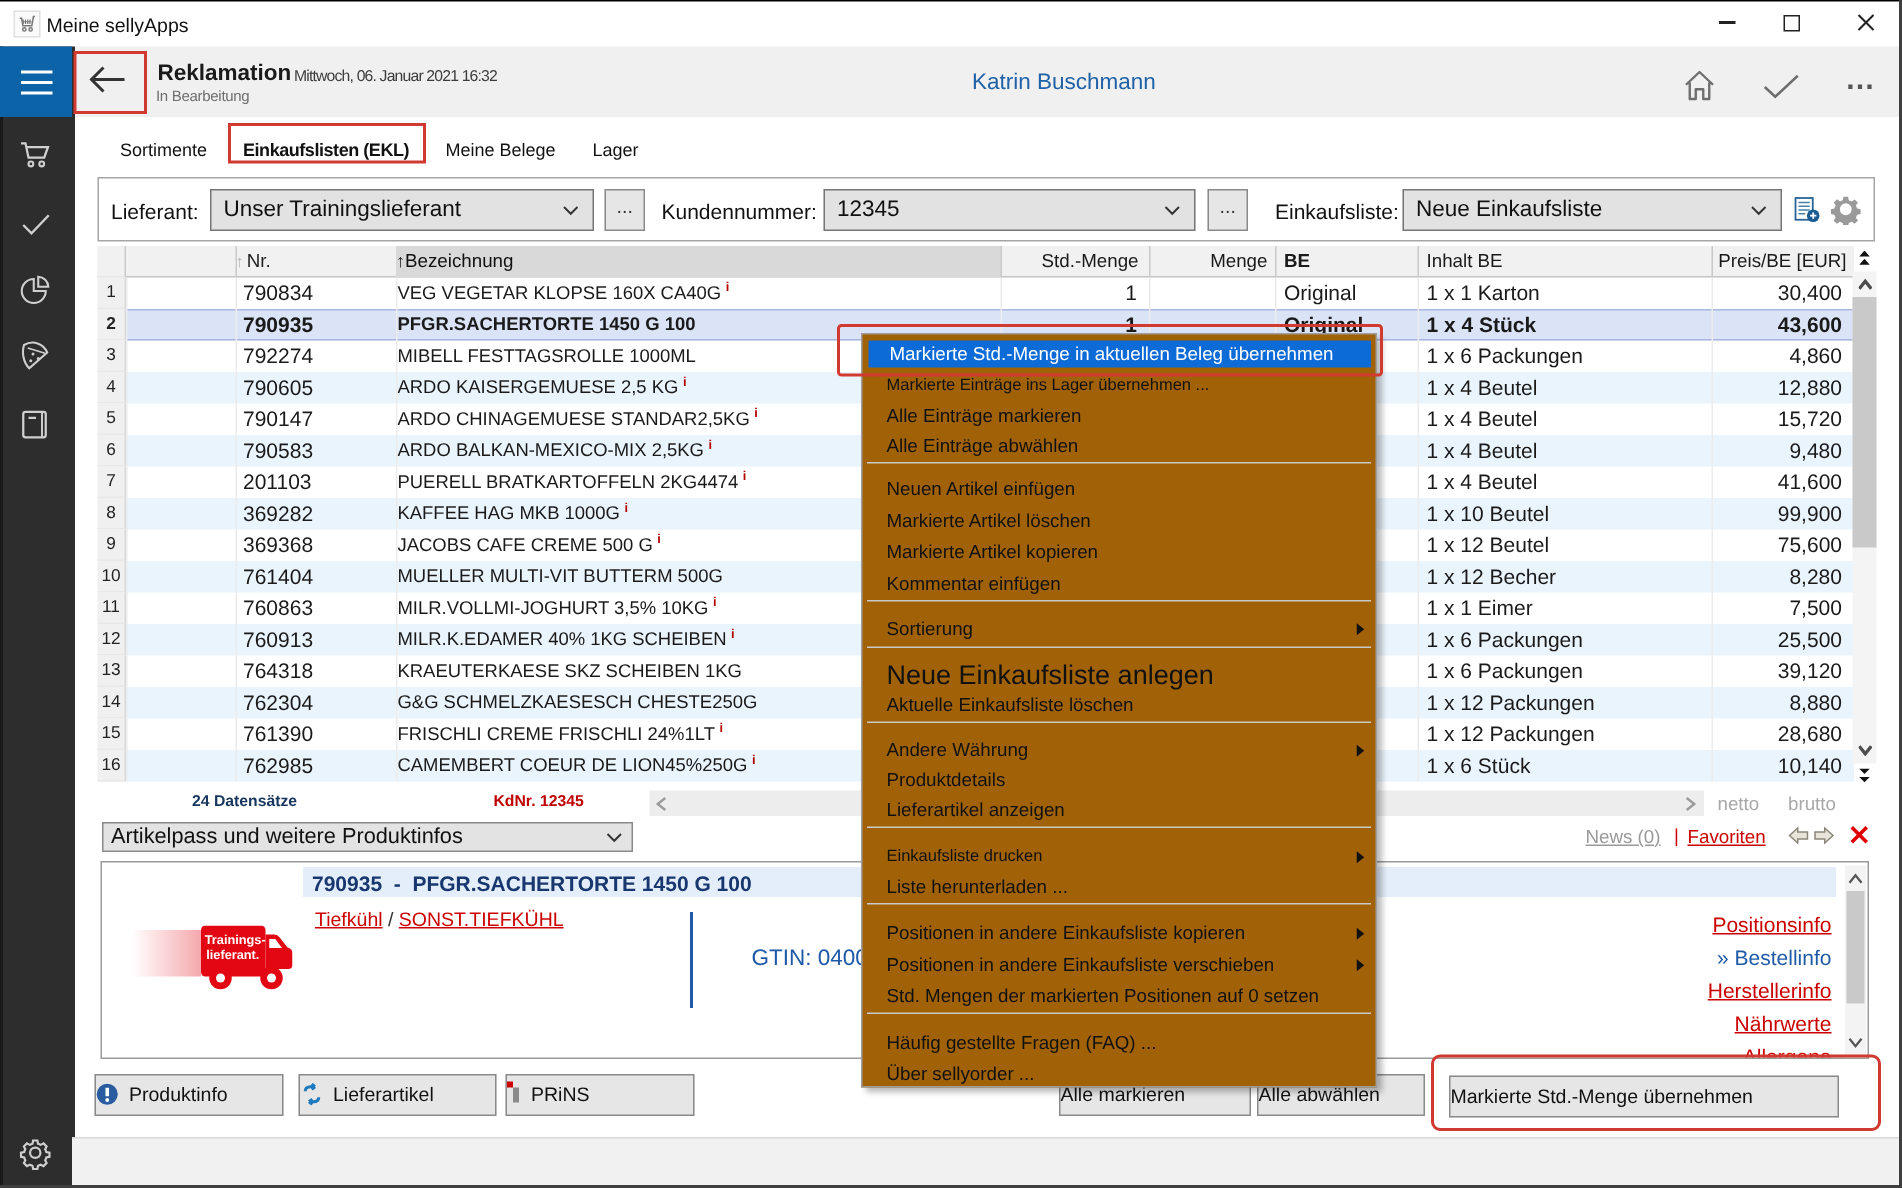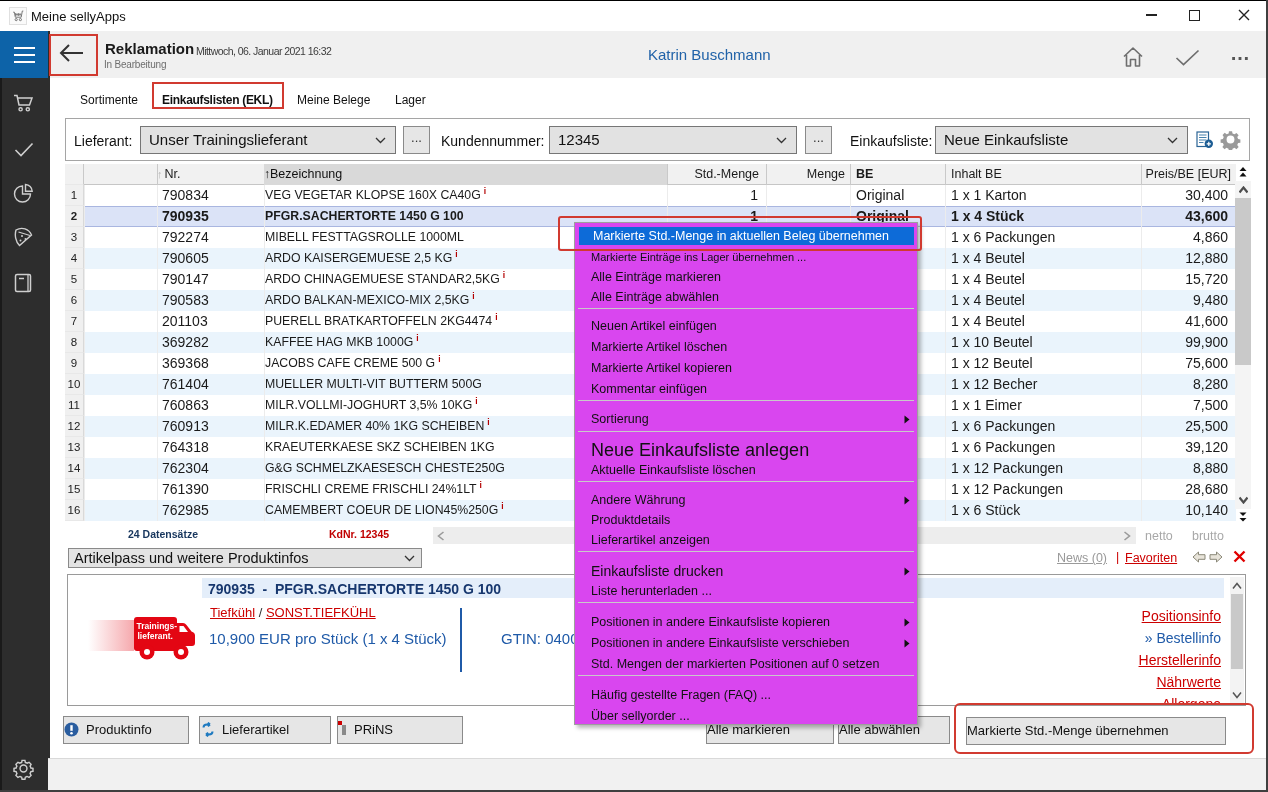--- a/index.html
+++ b/index.html
@@ -383,21 +383,20 @@
     <circle cx="47" cy="35" r="7.5" fill="#e30613"></circle>
       <circle cx="47" cy="35" r="3" fill="#fff"></circle>
     <text x="2.5" y="12" font-family="Liberation Sans,sans-serif" font-size="8.5" font-weight="bold" fill="#fff">Trainings-</text>
     <text x="3.5" y="22" font-family="Liberation Sans,sans-serif" font-size="8.5" font-weight="bold" fill="#fff">lieferant.</text>
   </svg>
   <div class="abs" style="left:142px;top:30px;font-size:13px;">
     <span style="color:#cc0000;text-decoration:underline;">Tiefkühl</span>
     <span style="color:#333;"> / </span>
     <span style="color:#cc0000;text-decoration:underline;">SONST.TIEFKÜHL</span>
   </div>
-  <div class="abs" style="left:141px;top:55px;font-size:15px;color:#1f5aa8;">10,900 EUR pro Stück (1 x 4 Stück)</div>
   <div class="abs" style="left:392px;top:33px;width:2px;height:64px;background:#1f5aa8;"></div>
   <div class="abs" style="left:433px;top:55px;font-size:15px;color:#1f5aa8;">GTIN: 04002</div>
 
   <div class="abs" style="left:953px;top:30px;width:200px;font-size:14px;text-align:right;line-height:22px;">
     <span style="color:#cc0000;text-decoration:underline;">Positionsinfo</span><br>
     <span style="color:#1f5aa8;">» Bestellinfo</span><br>
     <span style="color:#cc0000;text-decoration:underline;">Herstellerinfo</span><br>
     <span style="color:#cc0000;text-decoration:underline;">Nährwerte</span><br>
     <span style="color:#cc0000;text-decoration:underline;">Allergene</span>
   </div>
@@ -427,21 +426,21 @@
 <div class="btn" style="left:337px;width:126px;"><span style="display:inline-block;width:4px;height:4px;background:#c00;margin-right:0;vertical-align:9px;"></span><span style="display:inline-block;width:4px;height:10px;background:#8a8a8a;margin-right:8px;vertical-align:-1px;"></span>PRiNS</div>
 <div class="btn" style="left:706px;width:128px;">Alle markieren</div>
 <div class="btn" style="left:838px;width:112px;">Alle abwählen</div>
 <div class="btn" style="left:966px;top:717px;width:260px;">Markierte Std.-Menge übernehmen</div>
 <div class="abs" style="left:954px;top:703px;width:296px;height:47px;border:2.5px solid #d13a30;border-radius:6px;"></div>
 
 <div class="abs" style="left:48px;top:758px;width:1218px;height:32px;background:#f1f1f1;border-top:1px solid #d9d9d9;box-sizing:border-box;"></div>
 <div class="abs" style="left:0;top:790px;width:1268px;height:2px;background:#3f3f3f;"></div>
 <div class="abs" style="left:1266px;top:0;width:2px;height:792px;background:#3f3f3f;"></div>
 
-<div class="abs" style="left:574px;top:222px;width:344px;height:503px;background:#d946ef;border:1px solid #9e9e9e;box-sizing:border-box;box-shadow:3px 3px 4px rgba(0,0,0,0.28);">
+<div class="abs" style="left:574px;top:222px;width:344px;height:503px;background:#a16207;border:1px solid #9e9e9e;box-sizing:border-box;box-shadow:3px 3px 4px rgba(0,0,0,0.28);">
   <div class="abs" style="left:4px;top:4px;width:335px;height:18px;background:#0d6bd8;color:#fff;font-size:12.5px;line-height:18px;padding-left:14px;box-sizing:border-box;white-space:nowrap;">Markierte Std.-Menge in aktuellen Beleg übernehmen</div>
   <div class="abs" style="left:0;top:24px;width:344px;height:20px;color:#111;font-size:11px;line-height:20px;padding-left:16px;box-sizing:border-box;white-space:nowrap;">Markierte Einträge ins Lager übernehmen ...</div>
   <div class="abs" style="left:0;top:44px;width:344px;height:20px;color:#111;font-size:12.5px;line-height:20px;padding-left:16px;box-sizing:border-box;white-space:nowrap;">Alle Einträge markieren</div>
   <div class="abs" style="left:0;top:64px;width:344px;height:20px;color:#111;font-size:12.5px;line-height:20px;padding-left:16px;box-sizing:border-box;white-space:nowrap;">Alle Einträge abwählen</div>
   <div class="abs" style="left:3px;top:85px;width:336px;height:1px;background:#c9c9c9;"></div>
   <div class="abs" style="left:0;top:93px;width:344px;height:20px;color:#111;font-size:12.5px;line-height:20px;padding-left:16px;box-sizing:border-box;white-space:nowrap;">Neuen Artikel einfügen</div>
   <div class="abs" style="left:0;top:114px;width:344px;height:20px;color:#111;font-size:12.5px;line-height:20px;padding-left:16px;box-sizing:border-box;white-space:nowrap;">Markierte Artikel löschen</div>
   <div class="abs" style="left:0;top:135px;width:344px;height:20px;color:#111;font-size:12.5px;line-height:20px;padding-left:16px;box-sizing:border-box;white-space:nowrap;">Markierte Artikel kopieren</div>
   <div class="abs" style="left:0;top:156px;width:344px;height:20px;color:#111;font-size:12.5px;line-height:20px;padding-left:16px;box-sizing:border-box;white-space:nowrap;">Kommentar einfügen</div>
   <div class="abs" style="left:3px;top:177px;width:336px;height:1px;background:#c9c9c9;"></div>
@@ -451,21 +450,21 @@
   <div class="abs" style="left:3px;top:208px;width:336px;height:1px;background:#c9c9c9;"></div>
   <div class="abs" style="left:0;top:217px;width:344px;height:20px;color:#111;font-size:18px;line-height:20px;padding-left:16px;box-sizing:border-box;white-space:nowrap;">Neue Einkaufsliste anlegen</div>
   <div class="abs" style="left:0;top:237px;width:344px;height:20px;color:#111;font-size:12.5px;line-height:20px;padding-left:16px;box-sizing:border-box;white-space:nowrap;">Aktuelle Einkaufsliste löschen</div>
   <div class="abs" style="left:3px;top:258px;width:336px;height:1px;background:#c9c9c9;"></div>
   <div class="abs" style="left:0;top:267px;width:344px;height:20px;color:#111;font-size:12.5px;line-height:20px;padding-left:16px;box-sizing:border-box;white-space:nowrap;">Andere Währung<svg style="position:absolute;right:9px;top:6px" width="6" height="9" viewBox="0 0 6 9">
         <path d="M0.5 0.5 L5.5 4.5 L0.5 8.5 Z" fill="#111"></path>
       </svg></div>
   <div class="abs" style="left:0;top:287px;width:344px;height:20px;color:#111;font-size:12.5px;line-height:20px;padding-left:16px;box-sizing:border-box;white-space:nowrap;">Produktdetails</div>
   <div class="abs" style="left:0;top:307px;width:344px;height:20px;color:#111;font-size:12.5px;line-height:20px;padding-left:16px;box-sizing:border-box;white-space:nowrap;">Lieferartikel anzeigen</div>
   <div class="abs" style="left:3px;top:328px;width:336px;height:1px;background:#c9c9c9;"></div>
-  <div class="abs" style="left:0;top:338px;width:344px;height:20px;color:#111;font-size:14px;line-height:20px;padding-left:16px;box-sizing:border-box;white-space:nowrap;">Einkaufsliste drucken<svg style="position:absolute;right:9px;top:6px" width="6" height="9" viewBox="0 0 6 9">
+  <div class="abs" style="left:0;top:338px;width:344px;height:20px;color:#111;font-size:11px;line-height:20px;padding-left:16px;box-sizing:border-box;white-space:nowrap;">Einkaufsliste drucken<svg style="position:absolute;right:9px;top:6px" width="6" height="9" viewBox="0 0 6 9">
         <path d="M0.5 0.5 L5.5 4.5 L0.5 8.5 Z" fill="#111"></path>
       </svg></div>
   <div class="abs" style="left:0;top:358px;width:344px;height:20px;color:#111;font-size:12.5px;line-height:20px;padding-left:16px;box-sizing:border-box;white-space:nowrap;">Liste herunterladen ...</div>
   <div class="abs" style="left:3px;top:379px;width:336px;height:1px;background:#c9c9c9;"></div>
   <div class="abs" style="left:0;top:389px;width:344px;height:20px;color:#111;font-size:12.5px;line-height:20px;padding-left:16px;box-sizing:border-box;white-space:nowrap;">Positionen in andere Einkaufsliste kopieren<svg style="position:absolute;right:9px;top:6px" width="6" height="9" viewBox="0 0 6 9">
         <path d="M0.5 0.5 L5.5 4.5 L0.5 8.5 Z" fill="#111"></path>
       </svg></div>
   <div class="abs" style="left:0;top:410px;width:344px;height:20px;color:#111;font-size:12.5px;line-height:20px;padding-left:16px;box-sizing:border-box;white-space:nowrap;">Positionen in andere Einkaufsliste verschieben<svg style="position:absolute;right:9px;top:6px" width="6" height="9" viewBox="0 0 6 9">
         <path d="M0.5 0.5 L5.5 4.5 L0.5 8.5 Z" fill="#111"></path>
       </svg></div>

